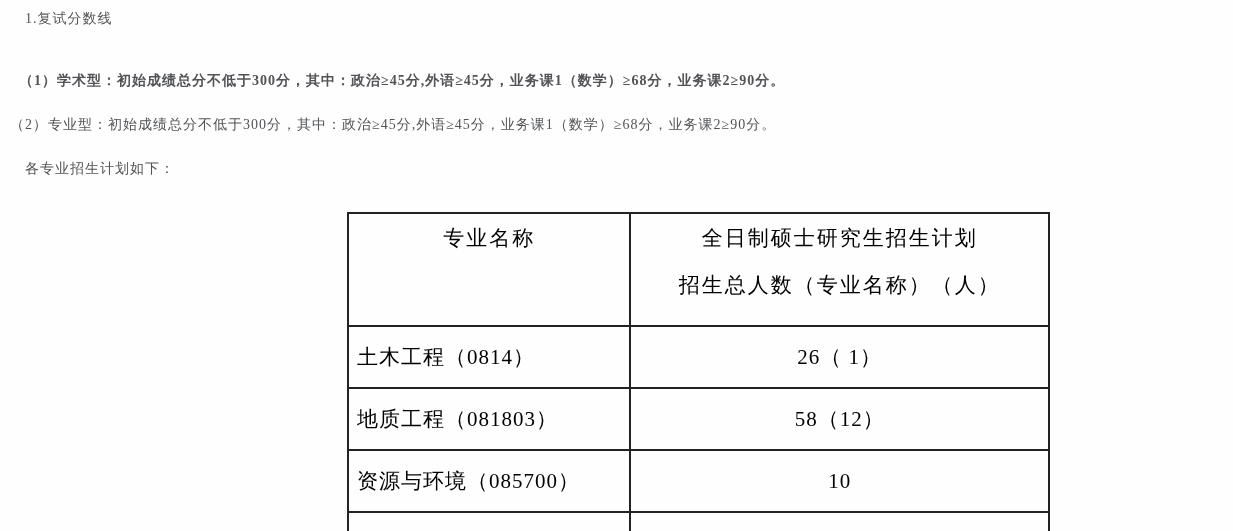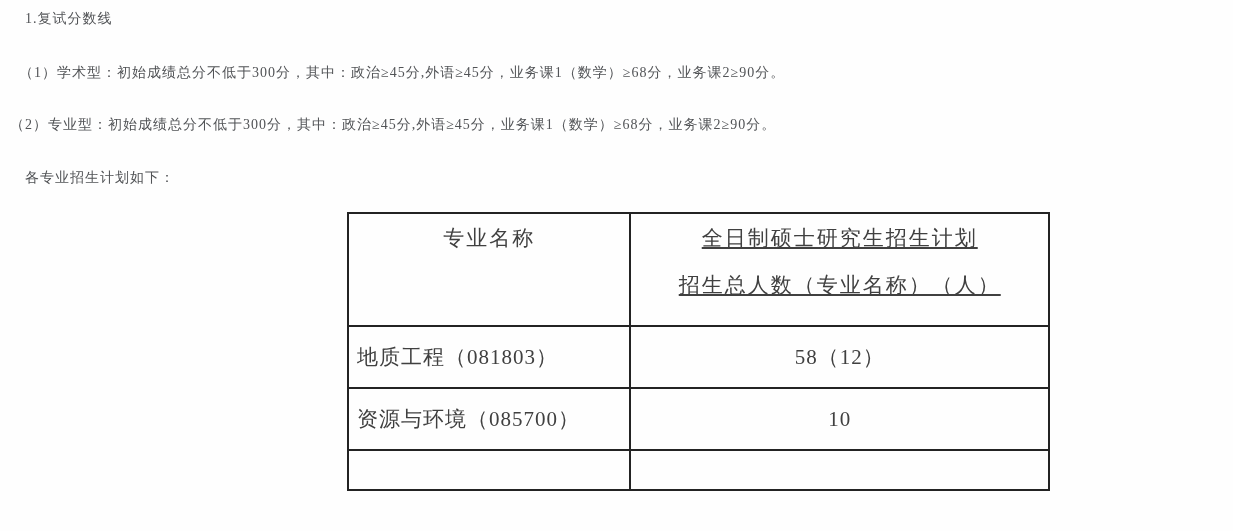--- a/index.html
+++ b/index.html
@@ -15,42 +15,42 @@
   }
   .line {
     position: absolute;
     margin: 0;
     font-size: 14px;
     letter-spacing: 1px;
     white-space: nowrap;
     line-height: 26px;
   }
   #heading { left: 25px; top: 6px; }
-  #p1      { left: 19px; top: 60px; }
+  #p1      { left: 19px; top: 68px; font-weight: bold; }
   #p2      { left: 10px; top: 112px; }
-  #intro   { left: 25px; top: 165px; }
+  #intro   { left: 25px; top: 156px; }
 
   table.plan-table {
     position: absolute;
     left: 347px;
     top: 212px;
     width: 703px;
     border-collapse: collapse;
     table-layout: fixed;
   }
   .plan-table th, .plan-table td {
     border: 2px solid #232323;
     font-weight: normal;
     font-size: 21px;
     padding: 16px;
-    color: #404040;
+    color: #000000;
     overflow: hidden;
   }
   .col-major { width: 270px; }
-  .col-plan  { width: 400px; text-decoration: underline; }
+  .col-plan  { width: 400px; }
   .plan-table thead th {
     height: 106px;
     vertical-align: top;
     text-align: center;
     letter-spacing: 2px;
     padding-top: 1px;
   }
   .hline { height: 47px; line-height: 47px; }
   .plan-table tbody td { text-align: center; vertical-align: middle; letter-spacing: 1px; }
   .plan-table tbody td.cell-major { text-align: left; padding-left: 8px; }
@@ -74,20 +74,24 @@
       <th class="col-major">
         <div class="hline">专业名称</div>
       </th>
       <th class="col-plan">
         <div class="hline">全日制硕士研究生招生计划</div>
         <div class="hline">招生总人数（专业名称）（人）</div>
       </th>
     </tr>
   </thead>
   <tbody>
+    <tr class="r1">
+      <td class="cell-major">土木工程（0814）</td>
+      <td class="cell-plan">26（ 1）</td>
+    </tr>
     <tr class="r2">
       <td class="cell-major">地质工程（081803）</td>
       <td class="cell-plan">58（12）</td>
     </tr>
     <tr class="r3">
       <td class="cell-major">资源与环境（085700）</td>
       <td class="cell-plan">10</td>
     </tr>
     <tr class="r5">
       <td class="cell-major"></td>

